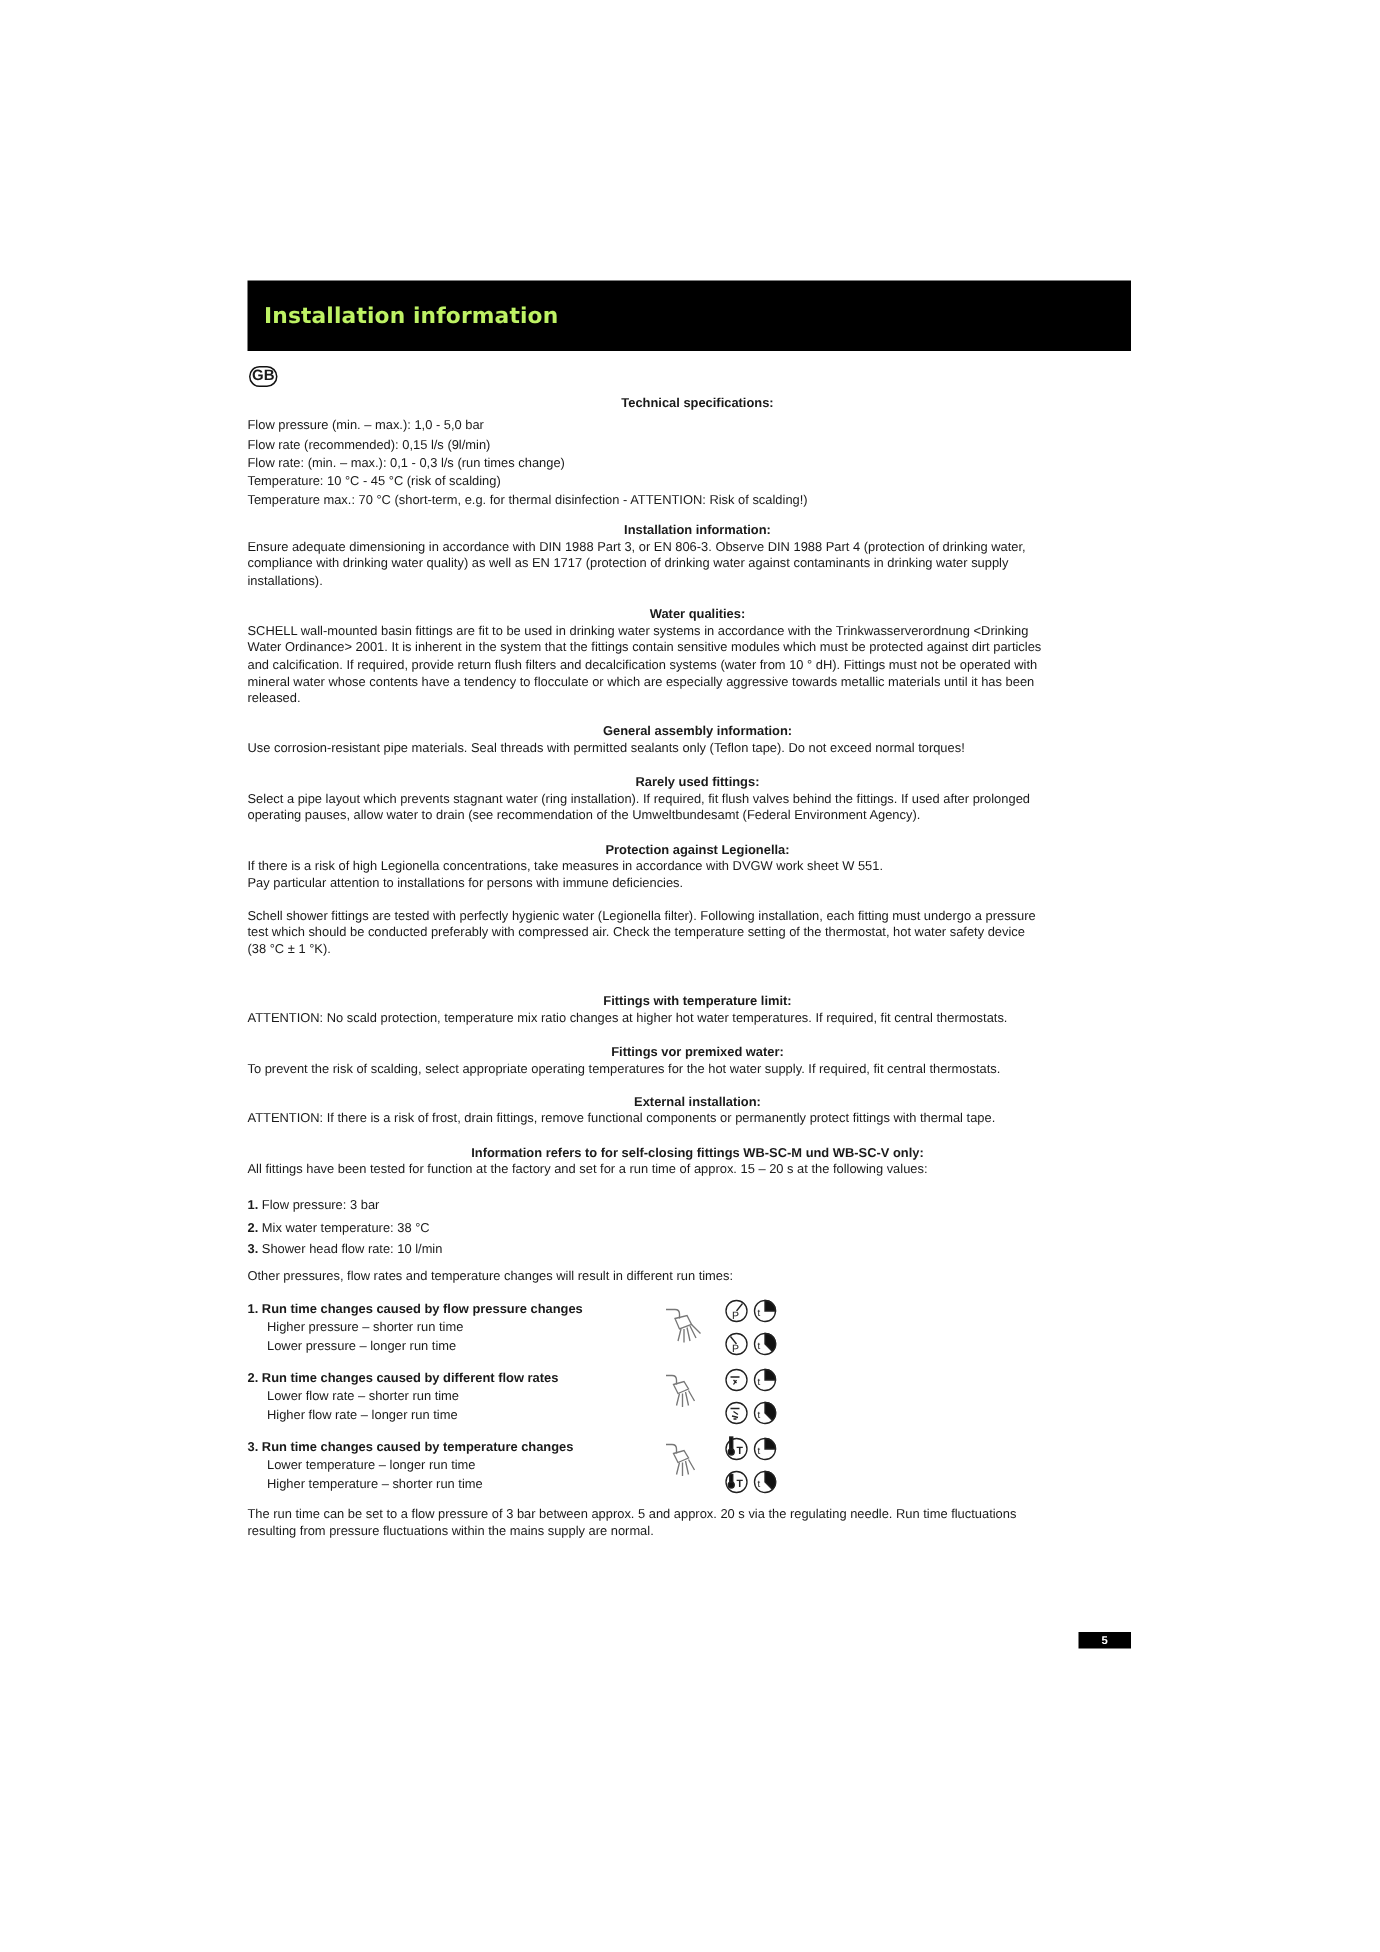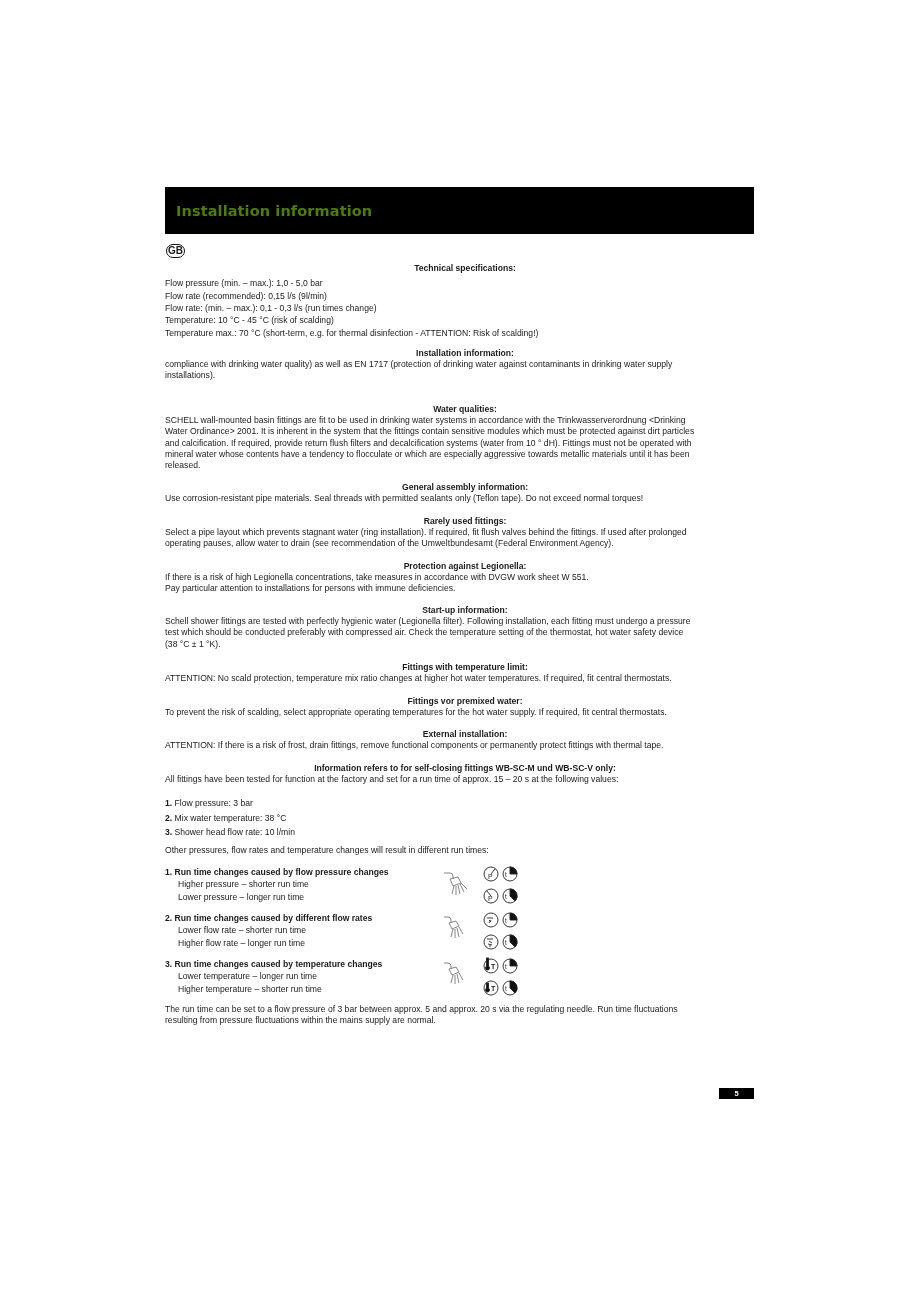--- a/index.html
+++ b/index.html
@@ -1,20 +1,20 @@
 <!DOCTYPE html>
 <html><head>
 <meta charset="utf-8">
 <style>
   html, body { margin: 0; padding: 0; background: #ffffff; }
   body { width: 920px; height: 1301px; position: relative; overflow: hidden;
          font-family: "Liberation Sans", sans-serif; color: #1a1a1a; }
   .page { position: absolute; left: 165px; top: 187px; width: 590px; }
   .header-bar { background: #000; height: 47px; width: 589px; position: relative; }
-  .header-title { position: absolute; left: 11px; top: 16px; color: #4d7c0f;
+  .header-title { position: absolute; left: 11px; top: 16px; color: #bef264;
                   font-family: "DejaVu Sans", sans-serif; font-size: 14.5px; font-weight: bold;
                   letter-spacing: 0.1px; }
   .gb-badge { position: absolute; left: 1px; top: 57px; width: 17px; height: 12px;
               border: 1.3px solid #111; border-radius: 7px; font-size: 10px; font-weight: bold;
               text-align: center; line-height: 12px; }
   .section { position: absolute; left: 0; width: 600px; font-size: 8.6px; line-height: 11.2px; }
   .section h3 { margin: 0; font-size: 8.6px; font-weight: bold; line-height: 11.2px; text-align: center; }
   .section p { margin: 0; }
   .line { display: block; white-space: nowrap; }
   .num { font-weight: bold; }
@@ -46,20 +46,21 @@
       <span class="line">Flow rate (recommended):  0,15 l/s (9l/min)</span>
       <span class="line">Flow rate: (min. – max.):  0,1 - 0,3 l/s (run times change)</span>
       <span class="line">Temperature: 10 °C - 45 °C (risk of scalding)</span>
       <span class="line">Temperature max.:  70 °C (short-term, e.g. for thermal disinfection -   ATTENTION: Risk of scalding!)</span>
     </p>
   </div>
 
   <div class="section" style="top:161px">
     <h3>Installation information:</h3>
     <p>
+      <span class="line">Ensure adequate dimensioning in accordance with DIN 1988 Part 3, or EN 806-3.  Observe DIN 1988 Part 4 (protection of drinking water,</span>
       <span class="line">compliance with drinking water quality) as well as EN 1717 (protection of drinking water against contaminants in drinking water supply</span>
       <span class="line">installations).</span>
     </p>
   </div>
 
   <div class="section" style="top:217px">
     <h3>Water qualities:</h3>
     <p>
       <span class="line">SCHELL wall-mounted basin fittings are fit to be used in drinking water systems in accordance with the Trinkwasserverordnung &lt;Drinking</span>
       <span class="line">Water Ordinance&gt; 2001. It is inherent in the system that the fittings contain sensitive modules which must be protected against dirt particles</span>
@@ -86,21 +87,20 @@
 
   <div class="section" style="top:374px">
     <h3>Protection against Legionella:</h3>
     <p>
       <span class="line">If there is a risk of high Legionella concentrations, take measures in accordance with DVGW work sheet W 551.</span>
       <span class="line">Pay particular attention to installations for persons with immune deficiencies.</span>
     </p>
   </div>
 
   <div class="section" style="top:418px">
-    <h3>Start-up information:</h3>
     <p>
       <span class="line">Schell shower fittings are tested with perfectly hygienic water (Legionella filter). Following installation, each fitting must undergo a pressure</span>
       <span class="line">test which should be conducted preferably with compressed air. Check the temperature setting of the thermostat, hot water safety device</span>
       <span class="line">(38 °C ± 1 °K).</span>
     </p>
   </div>
 
   <div class="section" style="top:475px">
     <h3>Fittings with temperature limit:</h3>
     <p>

